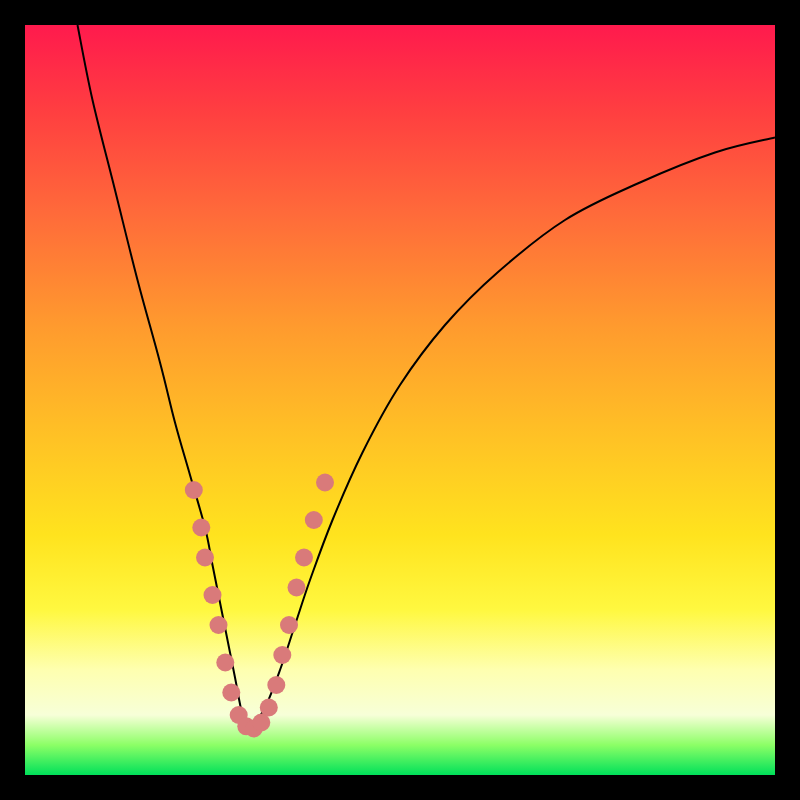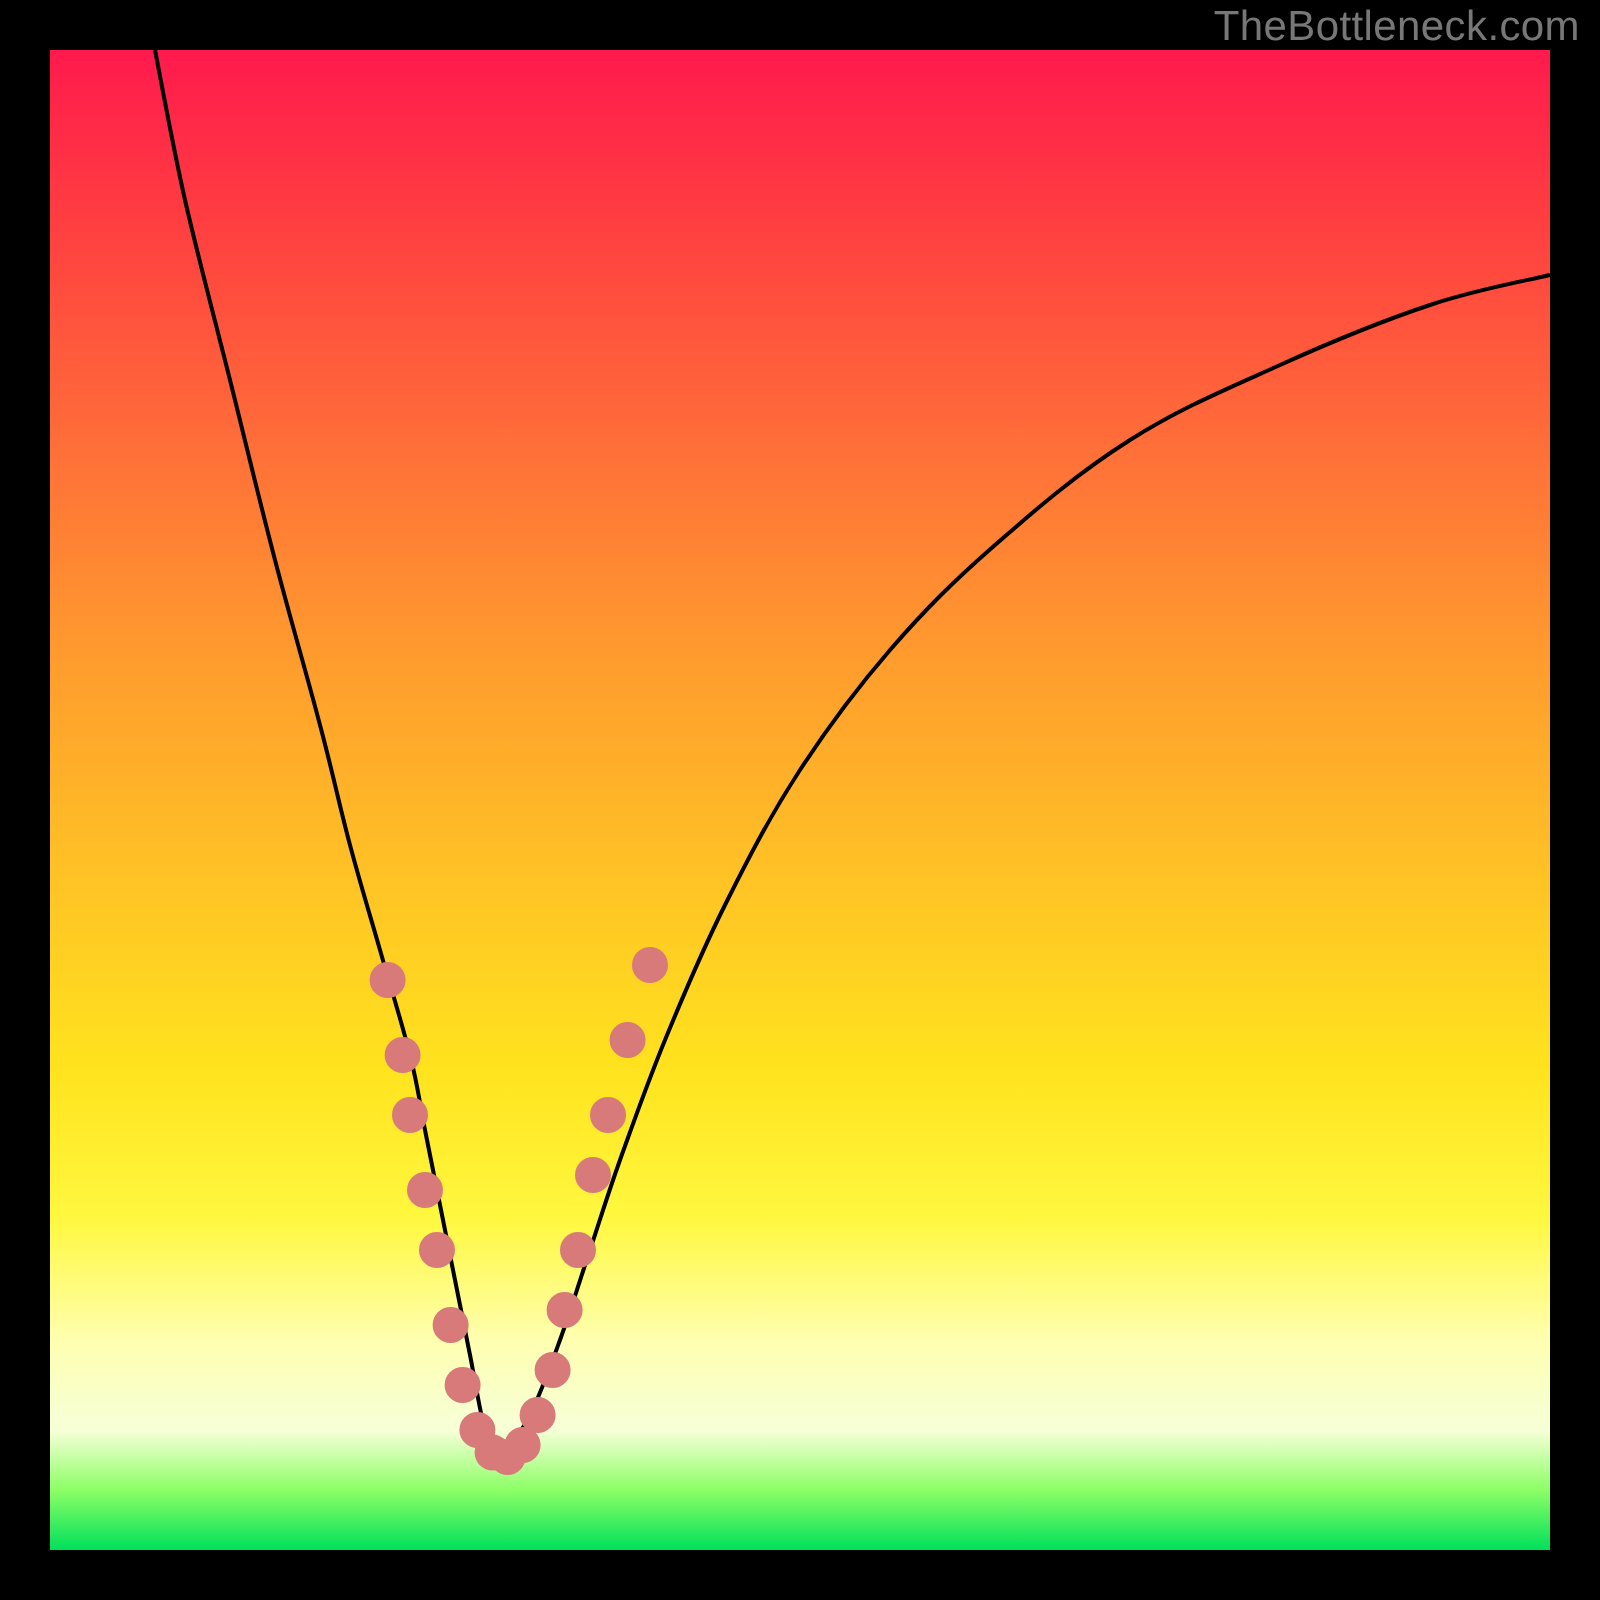--- a/index.html
+++ b/index.html
@@ -63,21 +63,20 @@
   .dot {
     fill: #d97a7a;
     stroke: none;
   }
 </style>
 </head>
 <body>
 
 <div class="frame">
 
-  <div class="watermark">TheBottleneck.com</div>
 
   <div class="plot-area">
 
     <svg class="curves" width="750" height="750" viewBox="0 0 750 750">
       <path id="left-branch-path" class="curve-main" d="M 52.5 0.0 C 55.2 13.5, 60.8 45.3, 67.5 75.0 C 74.3 104.7, 81.9 132.6, 90.0 165.0 C 98.1 197.4, 104.4 224.0, 112.5 255.0 C 120.6 286.1, 128.3 311.8, 135.0 337.5 C 141.8 363.1, 144.6 377.3, 150.0 397.5 C 155.4 417.8, 159.6 431.1, 165.0 450.0 C 170.4 468.9, 175.9 486.3, 180.0 502.5 C 184.1 518.7, 184.8 526.5, 187.5 540.0 C 190.2 553.5, 192.3 564.0, 195.0 577.5 C 197.7 591.0, 199.8 601.5, 202.5 615.0 C 205.2 628.5, 207.3 639.0, 210.0 652.5 C 212.7 666.0, 214.8 680.5, 217.5 690.0 C 220.2 699.5, 223.7 702.3, 225.0 705.0"></path>
       <path id="right-branch-path" class="curve-main" d="M 225.0 705.0 C 227.7 701.0, 234.6 693.3, 240.0 682.5 C 245.4 671.7, 249.6 659.9, 255.0 645.0 C 260.4 630.1, 264.6 616.2, 270.0 600.0 C 275.4 583.8, 278.3 573.9, 285.0 555.0 C 291.8 536.1, 298.1 518.0, 307.5 495.0 C 316.9 472.1, 325.4 451.8, 337.5 427.5 C 349.6 403.2, 360.1 382.9, 375.0 360.0 C 389.9 337.1, 402.5 320.3, 420.0 300.0 C 437.6 279.8, 450.9 266.4, 472.5 247.5 C 494.1 228.6, 514.4 211.2, 540.0 195.0 C 565.6 178.8, 588.0 169.7, 615.0 157.5 C 642.0 145.3, 665.7 135.6, 690.0 127.5 C 714.3 119.4, 739.2 115.2, 750.0 112.5"></path>
       <g id="dots-group">
           <circle cx="168.8" cy="465.0" r="9" class="dot"></circle>
           <circle cx="176.3" cy="502.5" r="9" class="dot"></circle>
           <circle cx="180.0" cy="532.5" r="9" class="dot"></circle>

